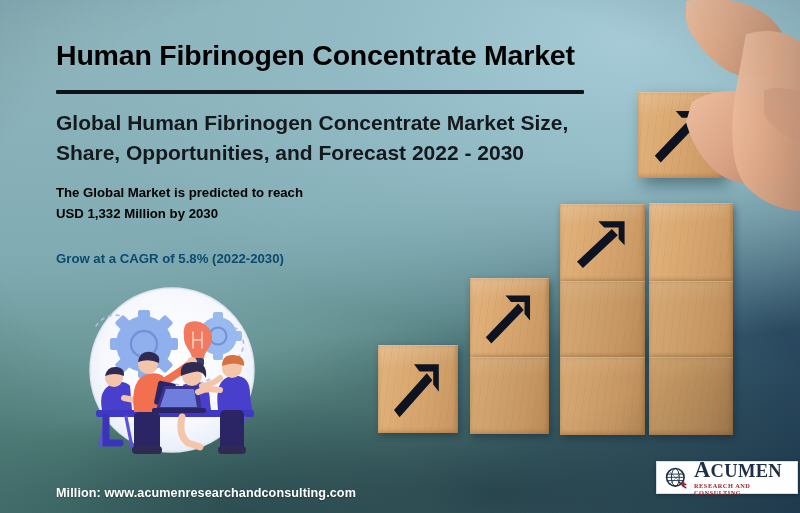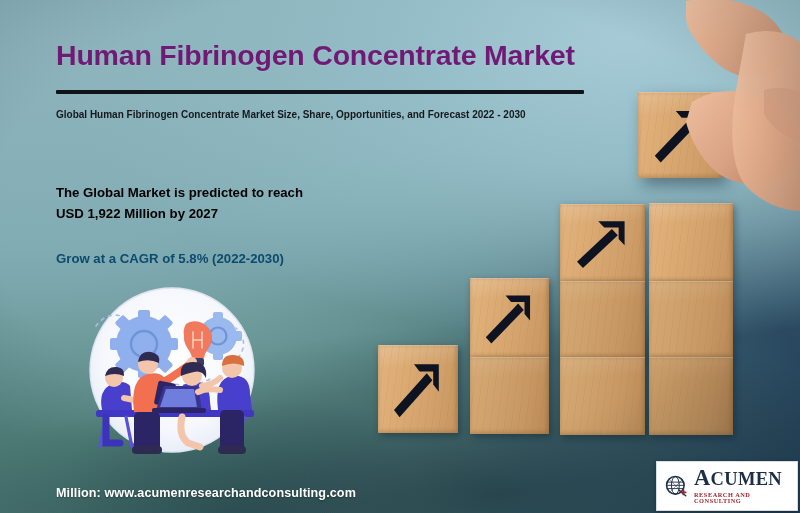--- a/index.html
+++ b/index.html
@@ -36,32 +36,32 @@
       radial-gradient(48% 30% at 30% 100%, rgba(14,40,46,.35) 0%, rgba(14,40,46,0) 75%);
   }
   .bg-vignette {
     background:
       radial-gradient(95% 85% at 48% 42%, rgba(0,0,0,0) 52%, rgba(10,28,42,.28) 100%);
   }
 
   
   .title {
     position:absolute; left:56px; top:40px; width:600px;
-    font-size:28.5px; font-weight:bold; color:#701a75;
+    font-size:28.5px; font-weight:bold; color:#000000;
     letter-spacing:-.2px; line-height:1.12;
     text-shadow:0 1px 1px rgba(255,255,255,.10);
   }
   .rule {
     position:absolute; left:56px; top:90px;
     width:528px; height:4px; background:#101418;
     border-radius:1px;
   }
   .subtitle {
     position:absolute; left:56px; top:108px; width:520px;
-    font-size:10px; font-weight:bold; color:#15191d;
+    font-size:21px; font-weight:bold; color:#15191d;
     line-height:1.45;
   }
   .stat {
     position:absolute; left:56px; top:182px; width:420px;
     font-size:13.2px; font-weight:bold; color:#000000;
     line-height:1.62;
   }
   .cagr {
     position:absolute; left:56px; top:249px; width:420px;
     font-size:13.2px; font-weight:bold; color:#0c4a6e;
@@ -117,21 +117,21 @@
       inset 0 1px 0 rgba(255,255,255,.26),
       inset -2px 0 5px rgba(120,76,34,.24),
       inset 0 -2px 4px rgba(120,76,34,.20),
       5px 7px 14px rgba(10,28,44,.42); }
 
   .hand { position:absolute; left:686px; top:-6px; width:130px; height:250px; }
   .hand svg { display:block; width:100%; height:100%; }
 
   
   .logo {
-    position:absolute; left:656px; top:461px; width:142px; height:50px;
+    position:absolute; left:656px; top:461px; width:142px; height:33px;
     background:#ffffff;
     border:1px solid #d8dde2;
     box-shadow:0 1px 4px rgba(0,0,0,.30);
     display:flex; align-items:center; justify-content:center;
   }
   .logo-inner { display:flex; align-items:center; gap:5px; padding:0 6px; }
   .logo-globe { width:26px; height:26px; flex:0 0 auto; }
   .logo-globe svg { display:block; width:100%; height:100%; }
   .logo-txt { display:flex; flex-direction:column; line-height:1; }
   .logo-name {
@@ -351,21 +351,21 @@
       </g>
     </svg>
   </div>
 
   <div class="title">Human Fibrinogen Concentrate Market</div>
   <div class="rule"></div>
   <div class="subtitle">Global Human Fibrinogen Concentrate Market Size, Share, Opportunities, and Forecast 2022 - 2030</div>
 
   <div class="stat">
     <div>The Global Market is predicted to reach</div>
-    <div>USD 1,922 Million by 2027</div>
+    <div>USD 1,332 Million by 2030</div>
   </div>
 
   <div class="cagr">Grow at a CAGR of 5.8% (2022-2030)</div>
 
   <div class="src">Million: www.acumenresearchandconsulting.com</div>
 
   <div class="logo">
     <div class="logo-inner">
       <div class="logo-globe">
         <svg viewBox="0 0 40 40">

